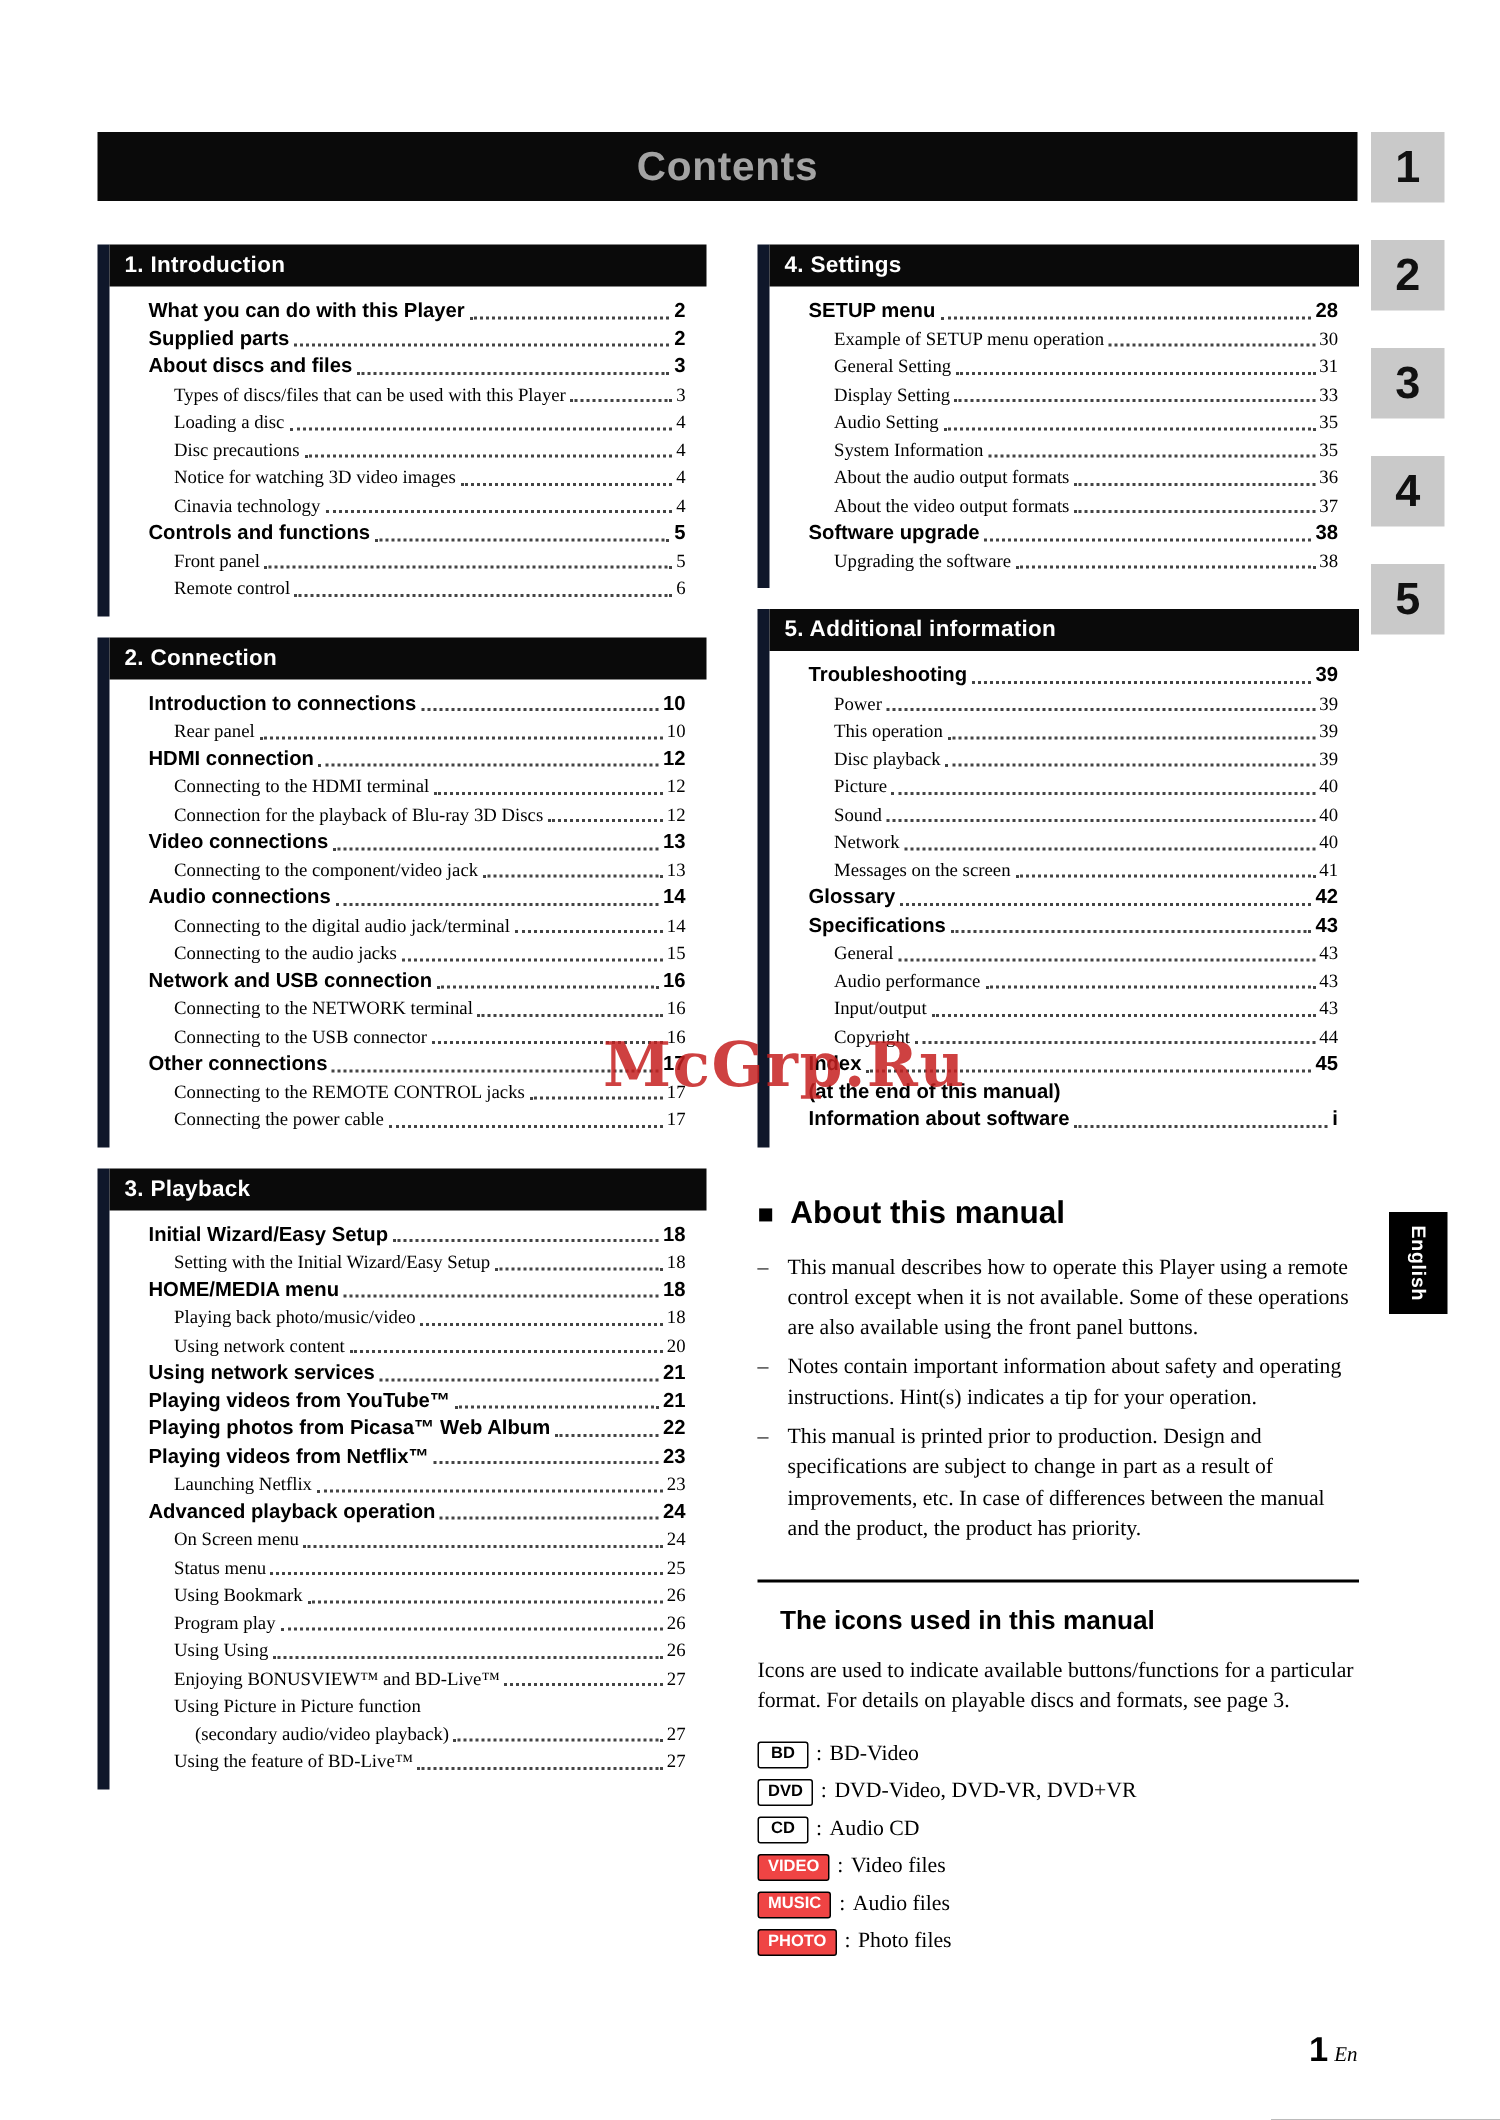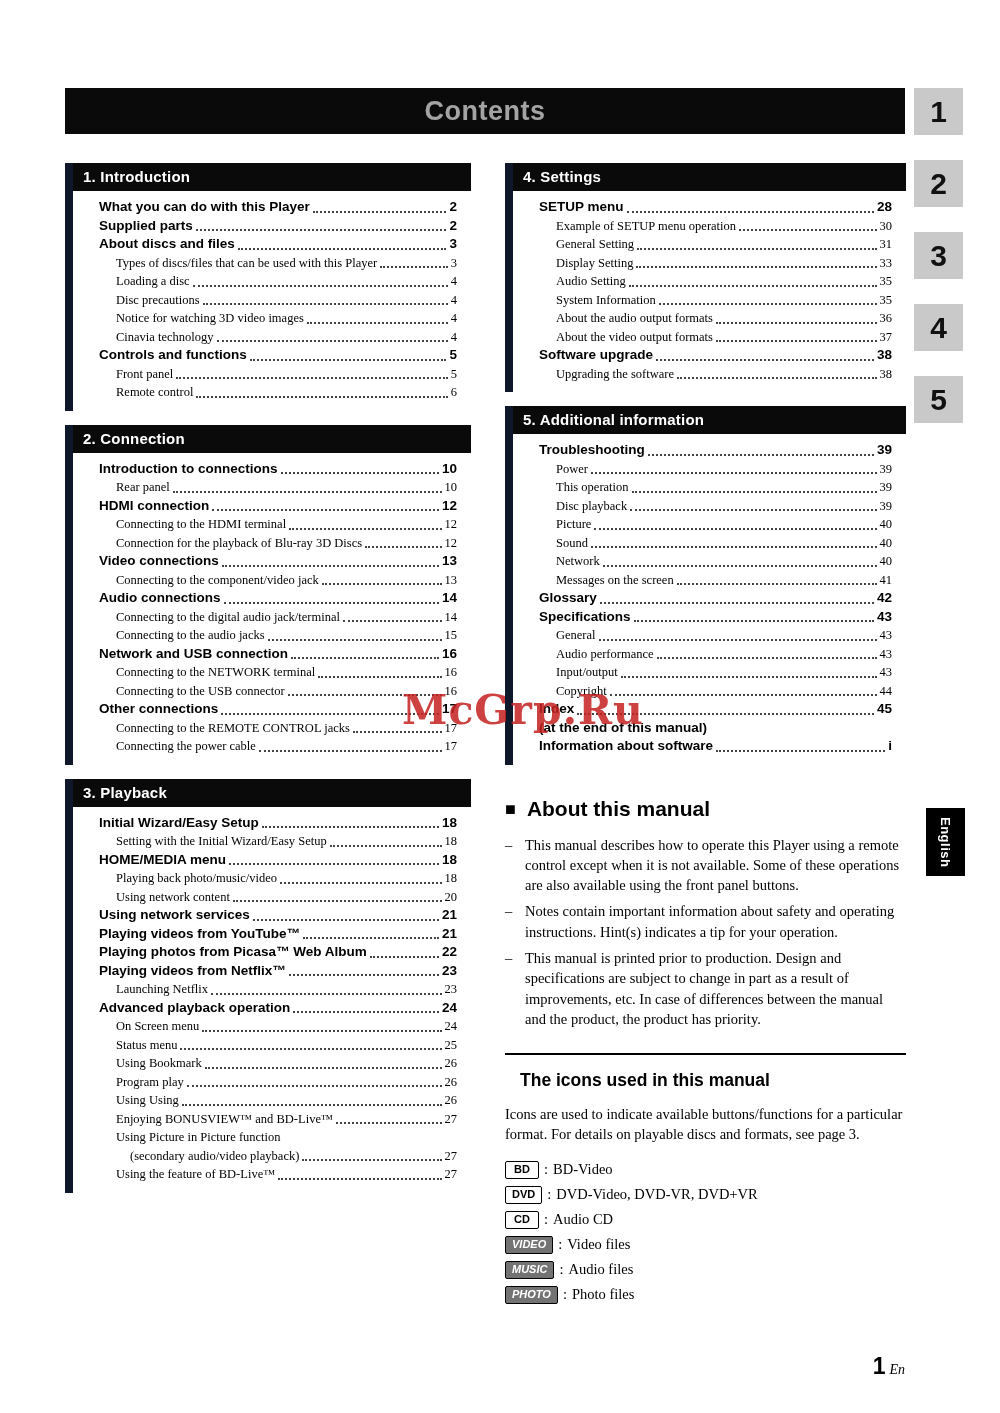--- a/index.html
+++ b/index.html
@@ -25,21 +25,21 @@
   .about-heading{display:flex;align-items:center;gap:11px;font:bold 21px "Liberation Sans",sans-serif;margin-bottom:14px;}
   .sq{font-size:18px;line-height:1;}
   .about-para{display:flex;font:14.5px/1.4 "Liberation Serif",serif;margin-bottom:6px;}
   .dash{flex:0 0 20px;}
   .icons-block{margin-top:24px;border-top:2px solid #000;padding-top:15px;}
   .icons-heading{font:bold 17.5px "Liberation Sans",sans-serif;margin-bottom:13px;margin-left:15px;}
   .icons-intro{font:14.5px/1.4 "Liberation Serif",serif;margin-bottom:16px;}
   .badge-row{display:flex;align-items:center;margin-bottom:7px;font:14.5px "Liberation Serif",serif;}
   .badge{font:bold 11px/1 "Liberation Sans",sans-serif;padding:2px 6px 3px;margin-right:5px;min-width:20px;text-align:center;border-radius:2px;}
   .badge.outline{border:1.5px solid #000;color:#000;background:#fff;}
-  .badge.filled{border:1.5px solid #000;background:#737373;color:#fff;font-style:italic;}
+  .badge.filled{border:1.5px solid #000;background:#ef4444;color:#fff;}
   .badge-sep{margin-right:5px;}
   .footer{position:absolute;top:1353px;left:65px;width:840px;text-align:right;}
   .pg-num{font:bold 23px "Liberation Sans",sans-serif;}
   .pg-lang{font:italic 14px "Liberation Serif",serif;margin-left:4px;}
   .watermark{position:absolute;left:402px;top:686px;font:bold 41px "DejaVu Serif",serif;color:#c62020;opacity:.85;z-index:5;letter-spacing:1px;}
 </style>
 </head>
 <body>
 
 <div class="page">

